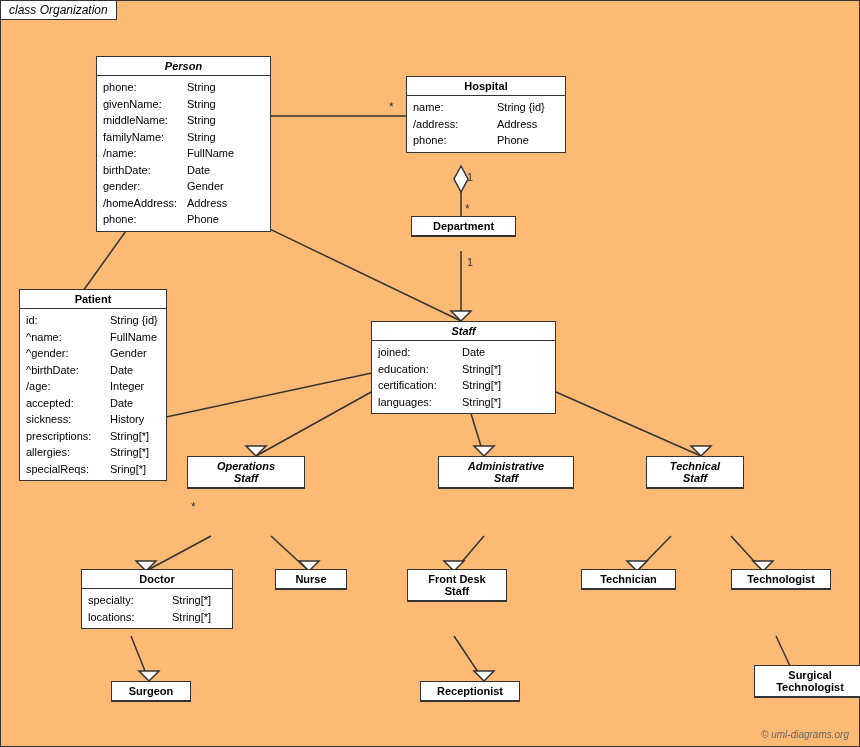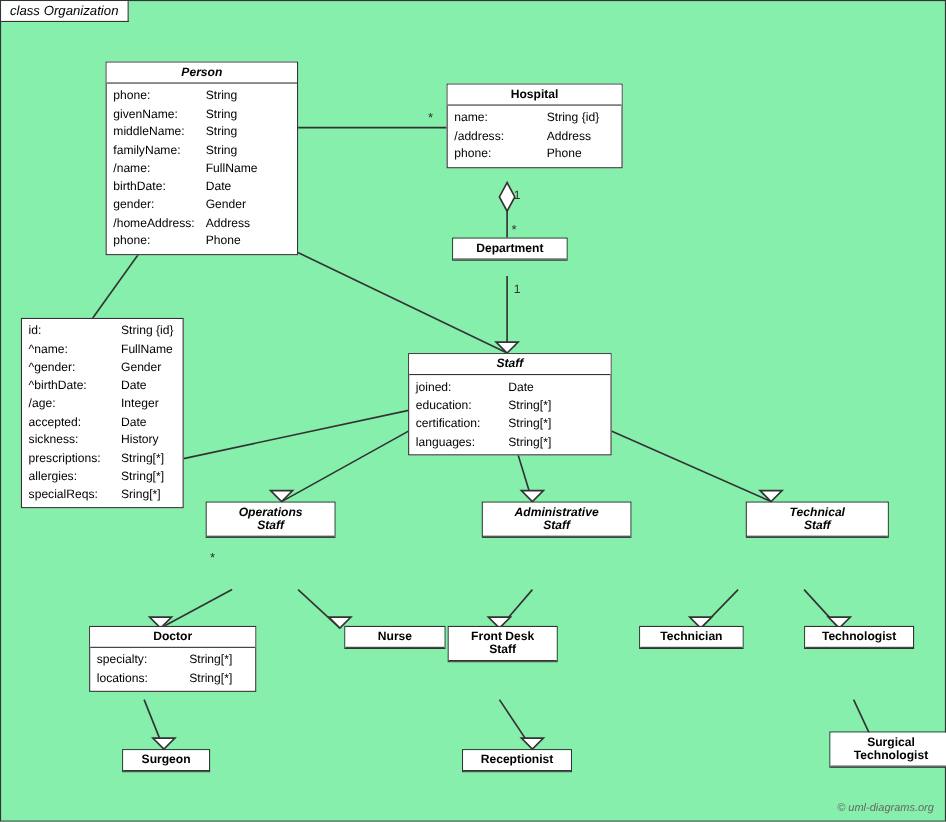--- a/index.html
+++ b/index.html
@@ -9,21 +9,21 @@
       font-size: 11px;
       width: 860px;
       height: 747px;
       overflow: hidden;
       position: relative;
     }
     .diagram-container {
       width: 860px;
       height: 747px;
       position: relative;
-      background: #86efac;
+      background: #fdba74;
       border: 1.5px solid #333;
     }
     .diagram-title {
       position: absolute;
       top: 0; left: 0;
       border: 1.5px solid #333;
       border-top: none;
       border-left: none;
       padding: 2px 8px;
       font-size: 12px;
@@ -222,20 +222,21 @@
           <span class="attr-type">String[*]</span>
         </div>
       <div class="attr-row">
           <span class="attr-name">languages:</span>
           <span class="attr-type">String[*]</span>
         </div>
     </div>
   </div>
 
   <div class="uml-box" style="left:18px; top:288px; width:148px;">
+    <div class="box-title">Patient</div>
     <div class="box-attrs">
       <div class="attr-row">
           <span class="attr-name">id:</span>
           <span class="attr-type">String {id}</span>
         </div>
       <div class="attr-row">
           <span class="attr-name">^name:</span>
           <span class="attr-type">FullName</span>
         </div>
       <div class="attr-row">
@@ -274,39 +275,39 @@
   </div>
 
   <div class="uml-box" style="left:186px; top:455px; width:118px; text-align:center;">
     <div class="box-title italic"><em>Operations<br>Staff</em></div>
   </div>
 
   <div class="uml-box" style="left:437px; top:455px; width:136px; text-align:center;">
     <div class="box-title italic"><em>Administrative<br>Staff</em></div>
   </div>
 
-  <div class="uml-box" style="left:645px; top:455px; width:130px; text-align:center;margin-left:32px;">
+  <div class="uml-box" style="left:645px; top:455px; width:98px; text-align:center;">
     <div class="box-title italic"><em>Technical<br>Staff</em></div>
   </div>
 
   <div class="uml-box" style="left:80px; top:568px; width:152px;">
     <div class="box-title">Doctor</div>
     <div class="box-attrs">
       <div class="attr-row">
           <span class="attr-name">specialty:</span>
           <span class="attr-type">String[*]</span>
         </div>
       <div class="attr-row">
           <span class="attr-name">locations:</span>
           <span class="attr-type">String[*]</span>
         </div>
     </div>
   </div>
 
-  <div class="uml-box" style="left:274px; top:568px; width:92px; text-align:center;margin-left:38px;">
+  <div class="uml-box" style="left:274px; top:568px; width:72px; text-align:center;">
     <div class="box-title">Nurse</div>
   </div>
 
   <div class="uml-box" style="left:406px; top:568px; width:100px; text-align:center;">
     <div class="box-title">Front Desk<br>Staff</div>
   </div>
 
   <div class="uml-box" style="left:580px; top:568px; width:95px; text-align:center;">
     <div class="box-title">Technician</div>
   </div>

